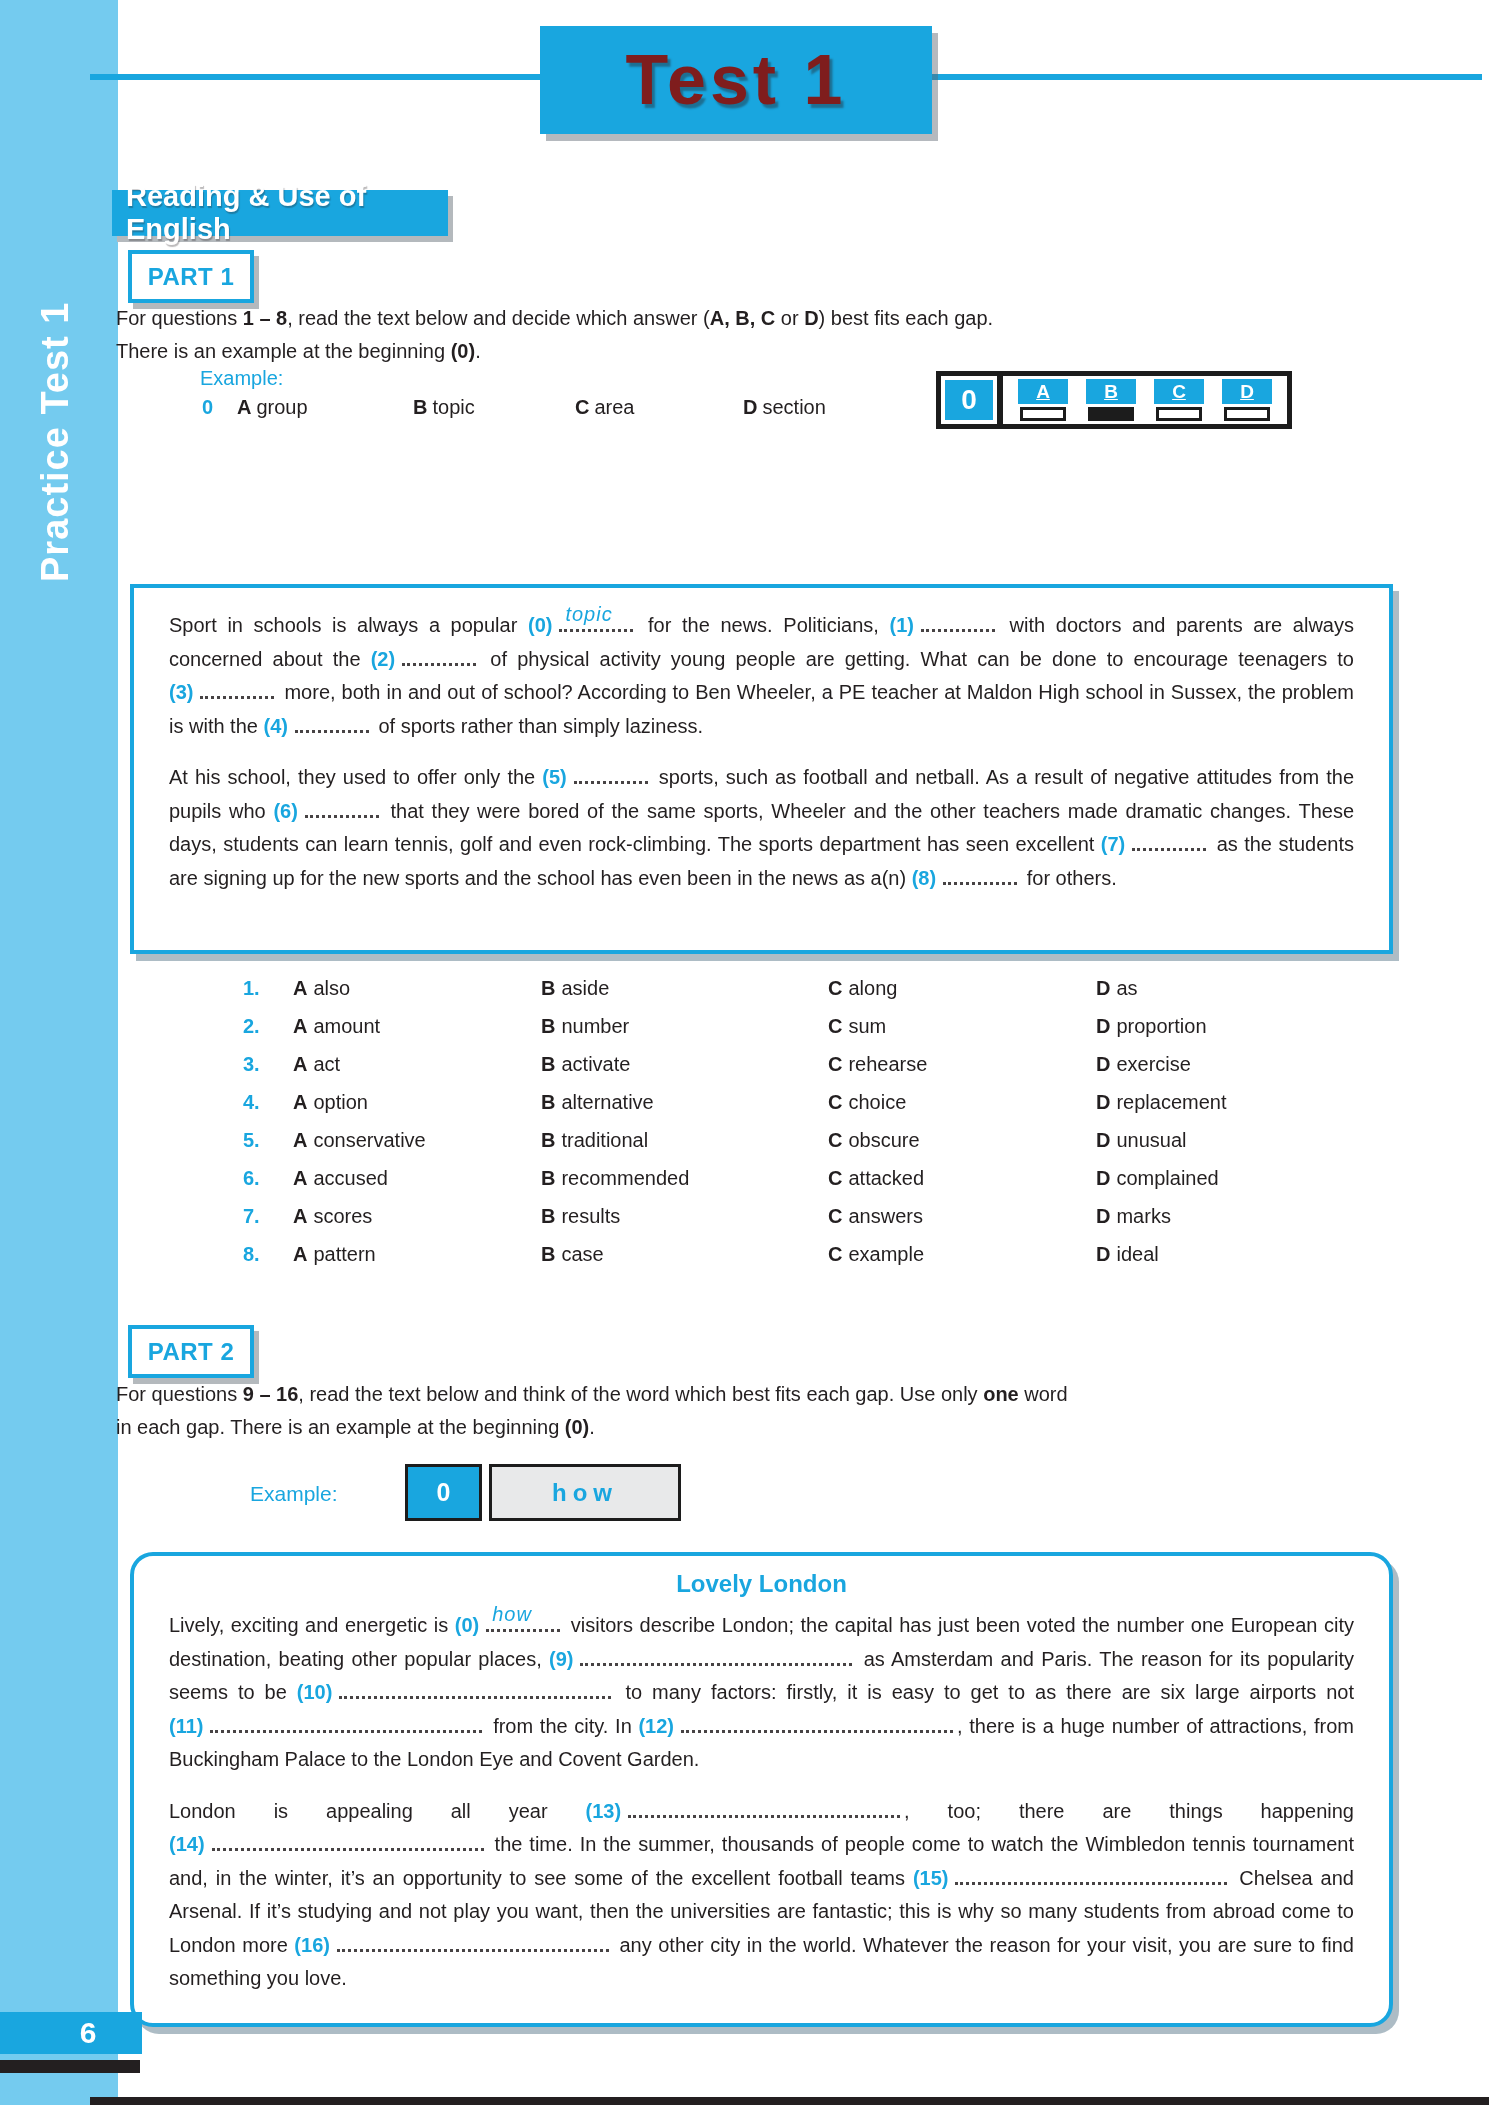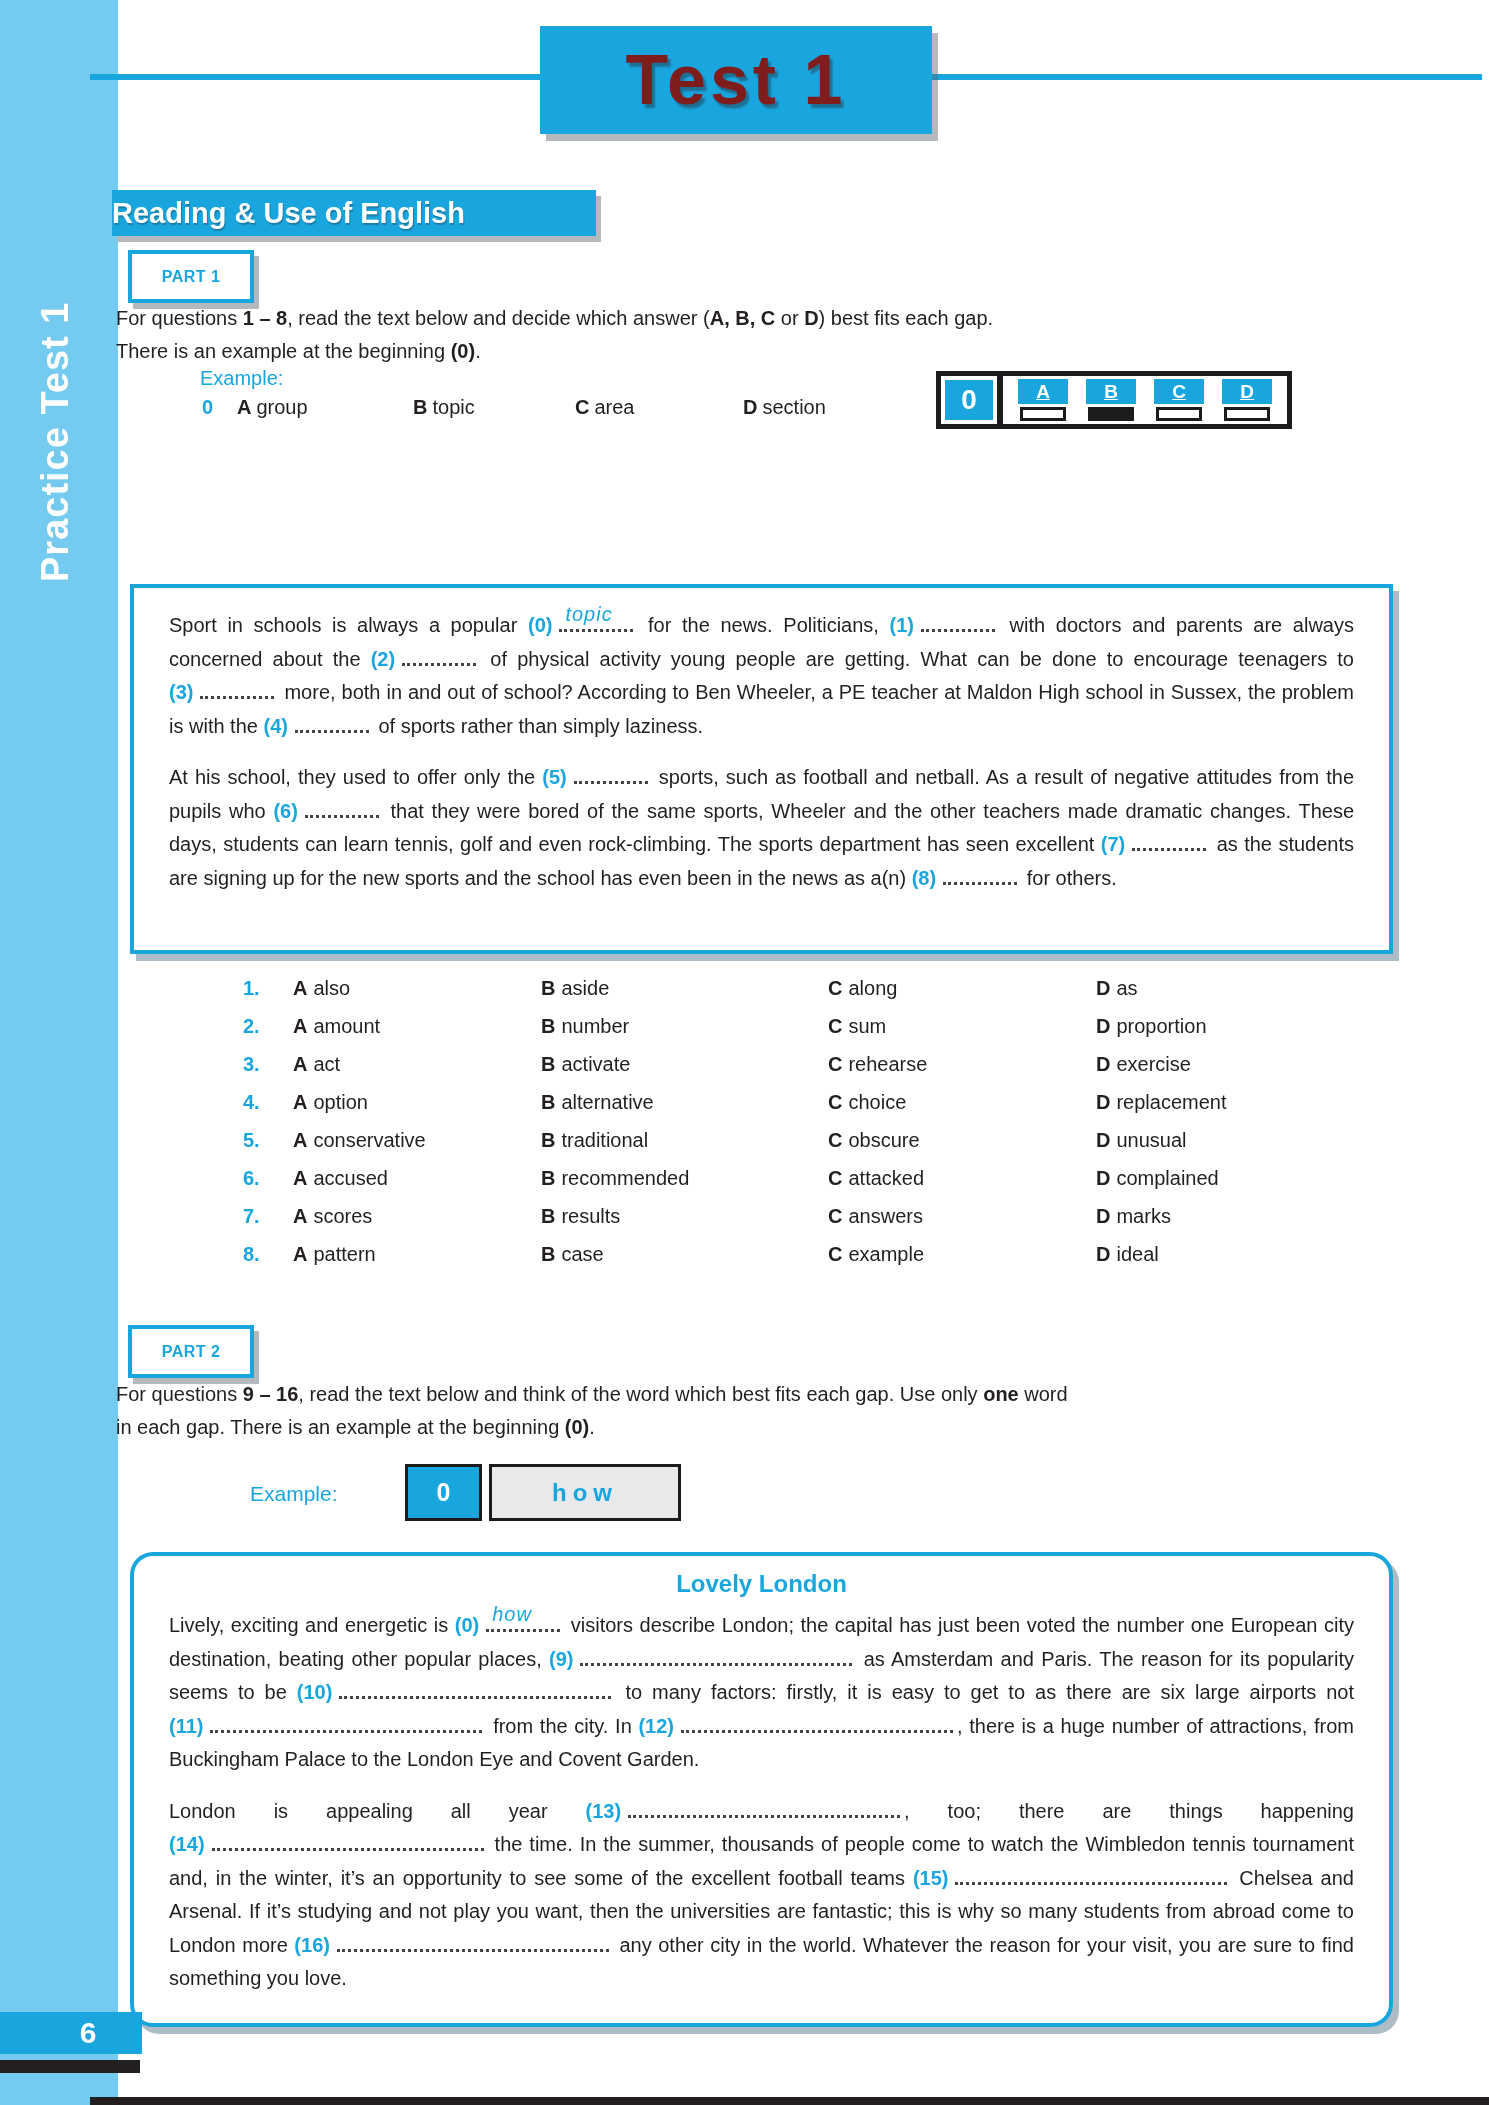--- a/index.html
+++ b/index.html
@@ -24,31 +24,31 @@
   }
   
   .top-rule{position:absolute;left:90px;top:74px;width:1392px;height:6px;background:var(--blue);}
   .test-box{
     position:absolute;left:540px;top:26px;width:392px;height:108px;background:var(--blue);
     box-shadow:6px 7px 0 rgba(90,100,110,.45);
     display:flex;align-items:center;justify-content:center;
   }
   .test-box span{color:#7f1d1d;font-weight:bold;font-size:70px;letter-spacing:4px;text-shadow:3px 4px 2px rgba(35,31,32,.4);}
   .banner{
-    position:absolute;left:112px;top:190px;width:484px;height:46px;background:var(--blue);
+    position:absolute;left:112px;top:190px;width:336px;height:46px;background:var(--blue);
     box-shadow:5px 6px 0 var(--shadow);
-    display:flex;align-items:center;box-sizing:border-box;
+    display:flex;align-items:center;padding-left:14px;box-sizing:border-box;
   }
   .banner span{color:#fff;font-weight:bold;font-size:29px;text-shadow:1px 2px 1px rgba(35,31,32,.3);}
   .part-box{
     position:absolute;left:128px;width:118px;height:45px;background:#fff;
     border:4px solid var(--blue);box-shadow:5px 6px 0 var(--shadow);
     display:flex;align-items:center;justify-content:center;box-sizing:content-box;
   }
-  .part-box span{color:var(--blue);font-weight:bold;font-size:16px;letter-spacing:0.5px;}
+  .part-box span{color:var(--blue);font-weight:bold;font-size:24px;letter-spacing:0.5px;}
   .p1{top:250px;}
   .p2{top:1325px;}
   .instr{position:absolute;left:116px;width:1145px;font-size:20px;line-height:33px;}
   .i1{top:302px;}
   .i2{top:1378px;}
   .ex-label{position:absolute;color:var(--blue);font-weight:normal;font-size:20px;}
   .e1{left:200px;top:367px;}
   .e2{left:250px;top:1482px;font-size:21px;}
   .ex-row{position:absolute;left:0;top:396px;width:100%;height:30px;font-size:20px;}
   .ex-num{position:absolute;left:202px;color:var(--blue);font-weight:bold;}

